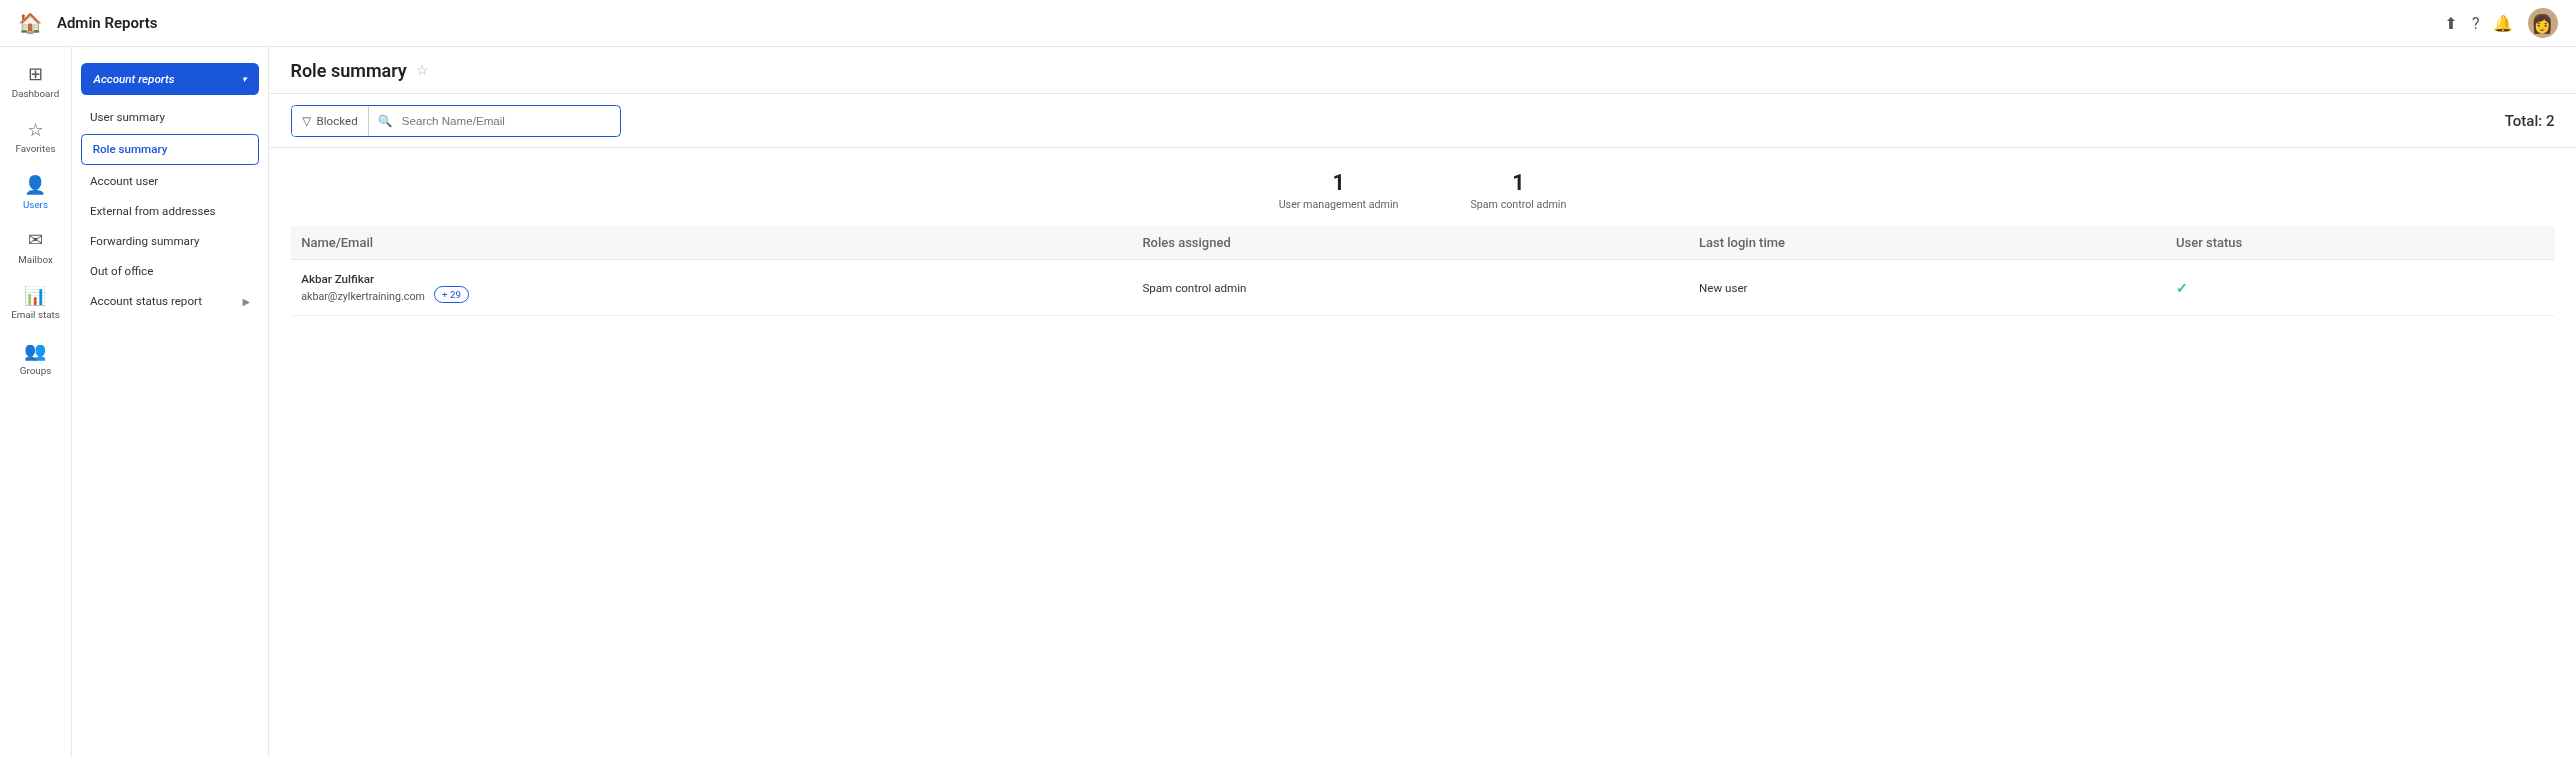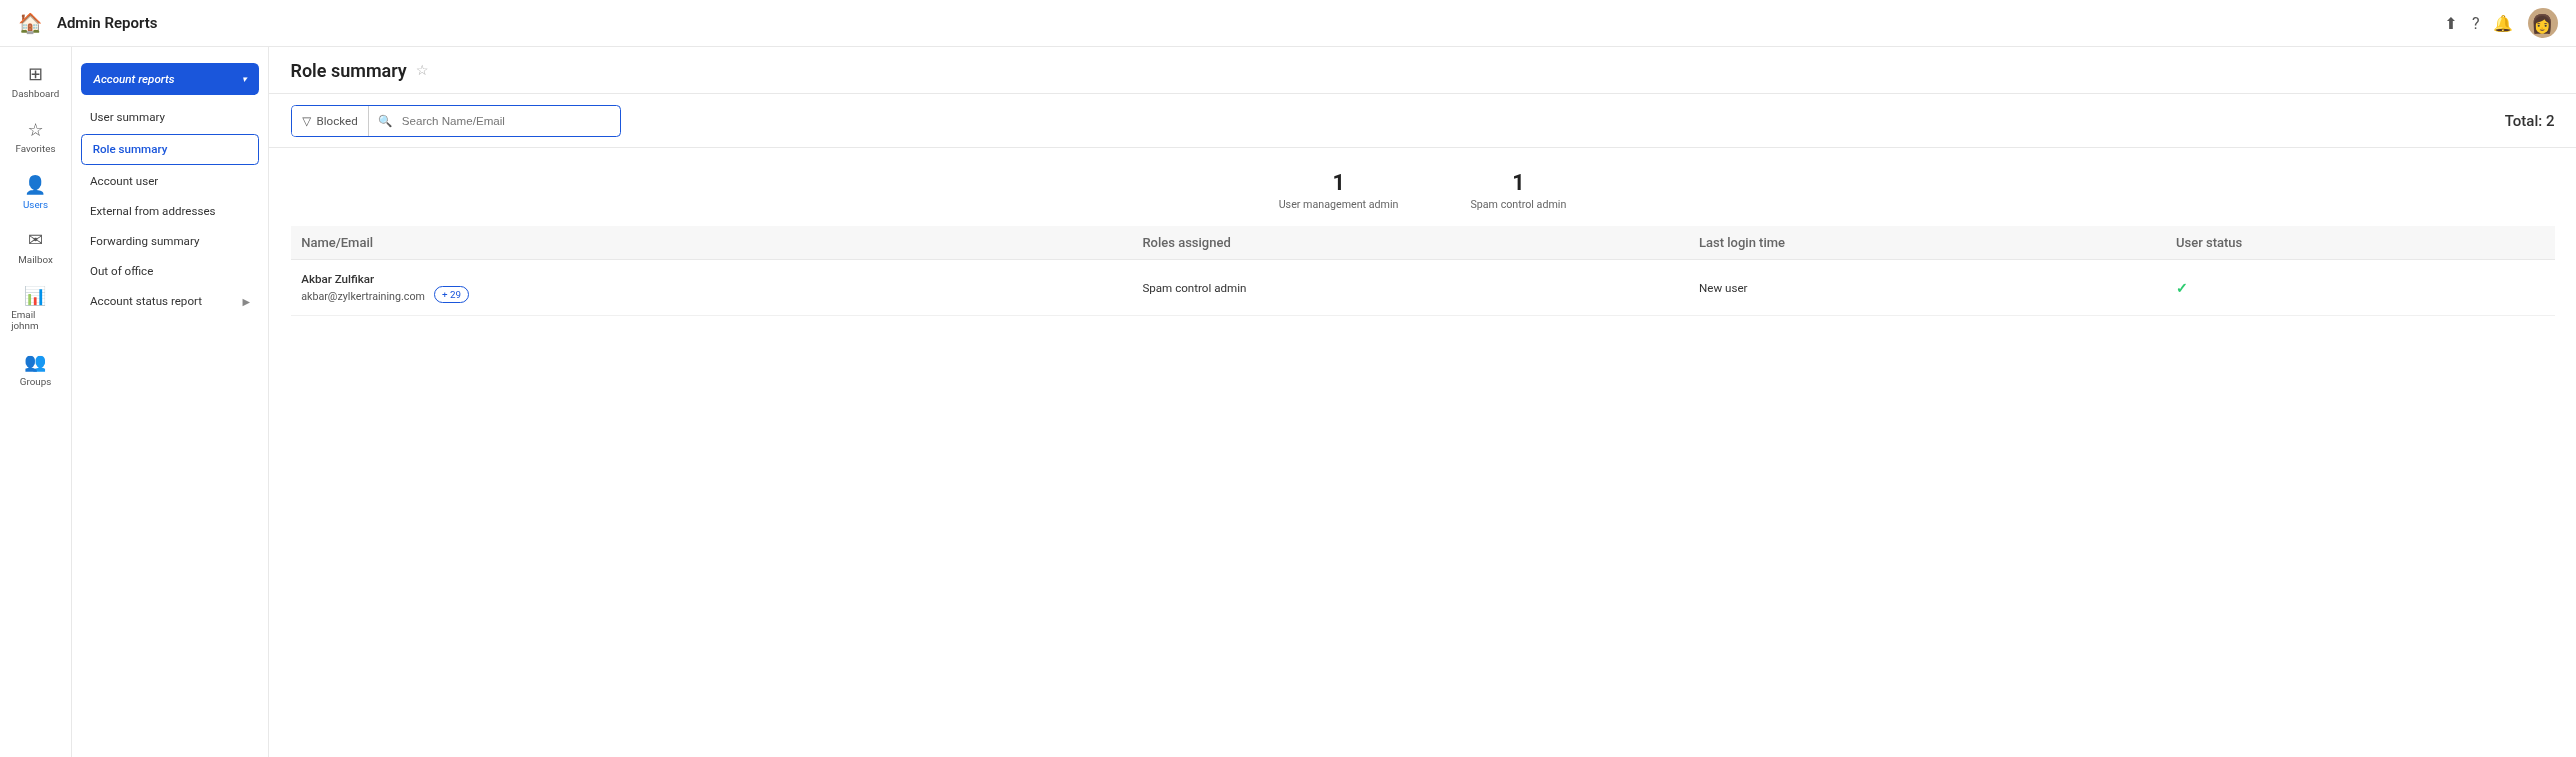--- a/index.html
+++ b/index.html
@@ -95,21 +95,21 @@
       <div class="sidebar-item active">
         <span class="sidebar-icon">👤</span>
         <span>Users</span>
       </div>
       <div class="sidebar-item">
         <span class="sidebar-icon">✉</span>
         <span>Mailbox</span>
       </div>
       <div class="sidebar-item">
         <span class="sidebar-icon">📊</span>
-        <span>Email johnm</span>
+        <span>Email stats</span>
       </div>
       <div class="sidebar-item">
         <span class="sidebar-icon">👥</span>
         <span>Groups</span>
       </div>
     </div>
 
     <div class="nav-panel">
       <div class="nav-header">
         <span>Account reports</span>

